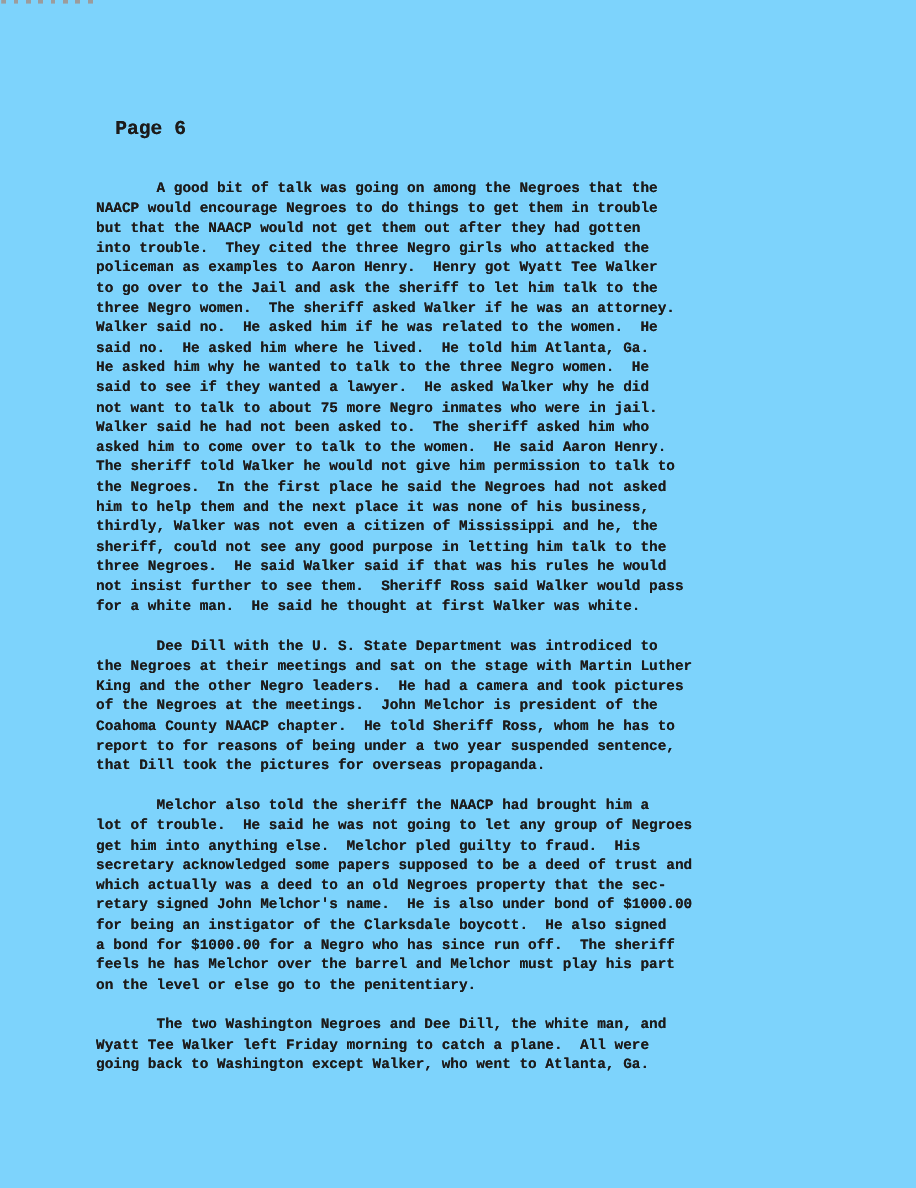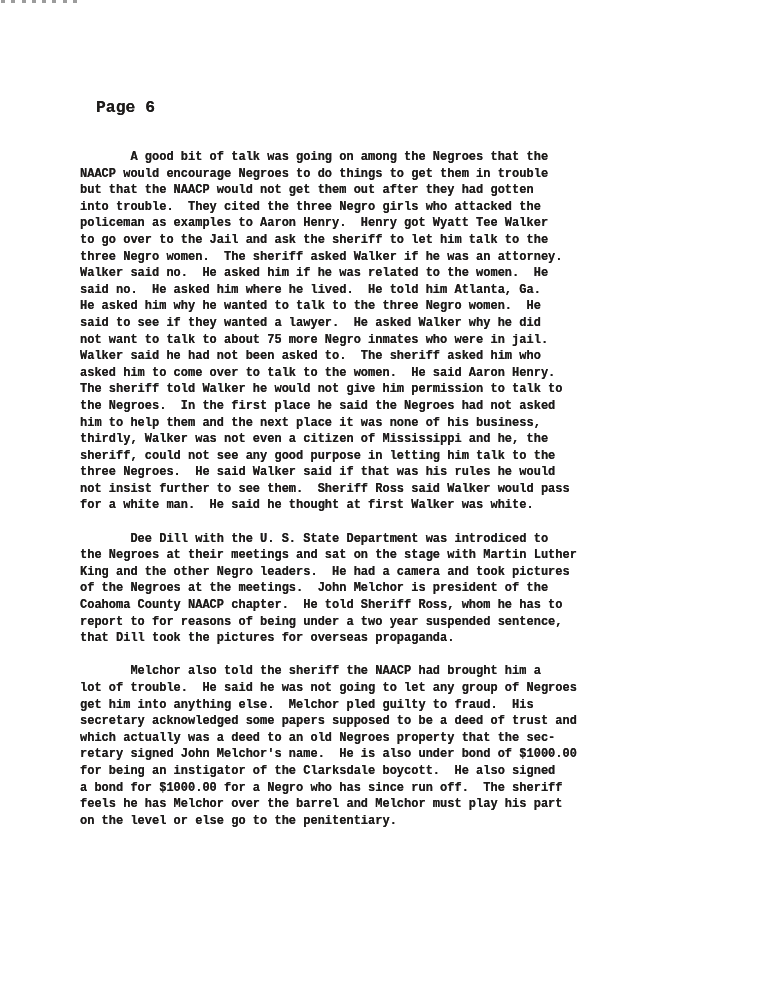--- a/index.html
+++ b/index.html
@@ -1,20 +1,20 @@
 <!DOCTYPE html>
 <html><head>
 <meta charset="utf-8">
 <style>
   html, body { margin: 0; padding: 0; background: #e8e8e8; }
   .page {
     position: relative;
     width: 763px;
     height: 990px;
-    background: #ffffff;
+    background: #7dd3fc;
     overflow: hidden;
     font-family: "Liberation Mono", "DejaVu Sans Mono", monospace;
     font-weight: 700;
     color: #1d1b1a;
   }
   .perforation {
     position: absolute;
     top: 0;
     left: 1px;
     width: 80px;
@@ -83,14 +83,17 @@
     <p class="para">       Melchor also told the sheriff the NAACP had brought him a
 lot of trouble.  He said he was not going to let any group of Negroes
 get him into anything else.  Melchor pled guilty to fraud.  His
 secretary acknowledged some papers supposed to be a deed of trust and
 which actually was a deed to an old Negroes property that the sec-
 retary signed John Melchor's name.  He is also under bond of $1000.00
 for being an instigator of the Clarksdale boycott.  He also signed
 a bond for $1000.00 for a Negro who has since run off.  The sheriff
 feels he has Melchor over the barrel and Melchor must play his part
 on the level or else go to the penitentiary.</p>
+    <p class="para">       The two Washington Negroes and Dee Dill, the white man, and
+Wyatt Tee Walker left Friday morning to catch a plane.  All were
+going back to Washington except Walker, who went to Atlanta, Ga.</p>
   </div>
 </div>
 
 </body></html>

